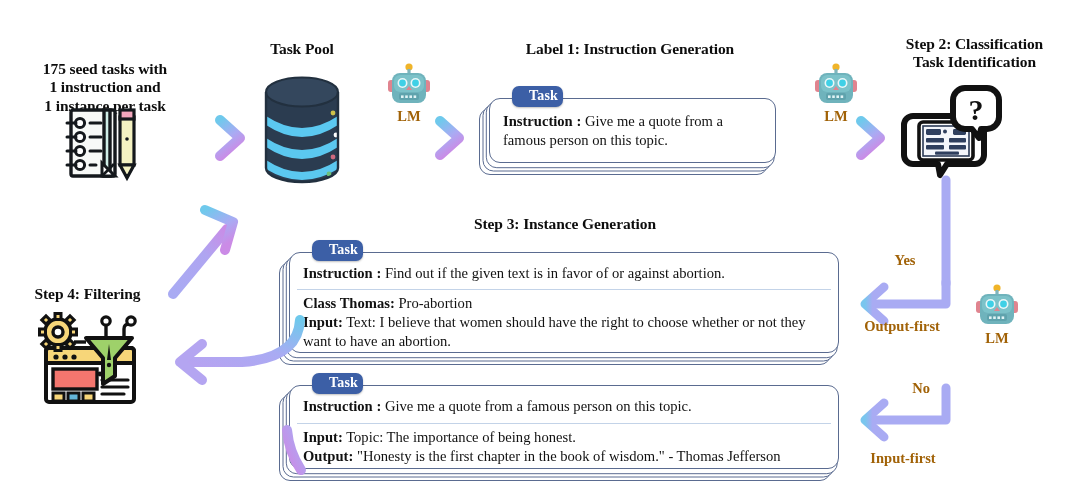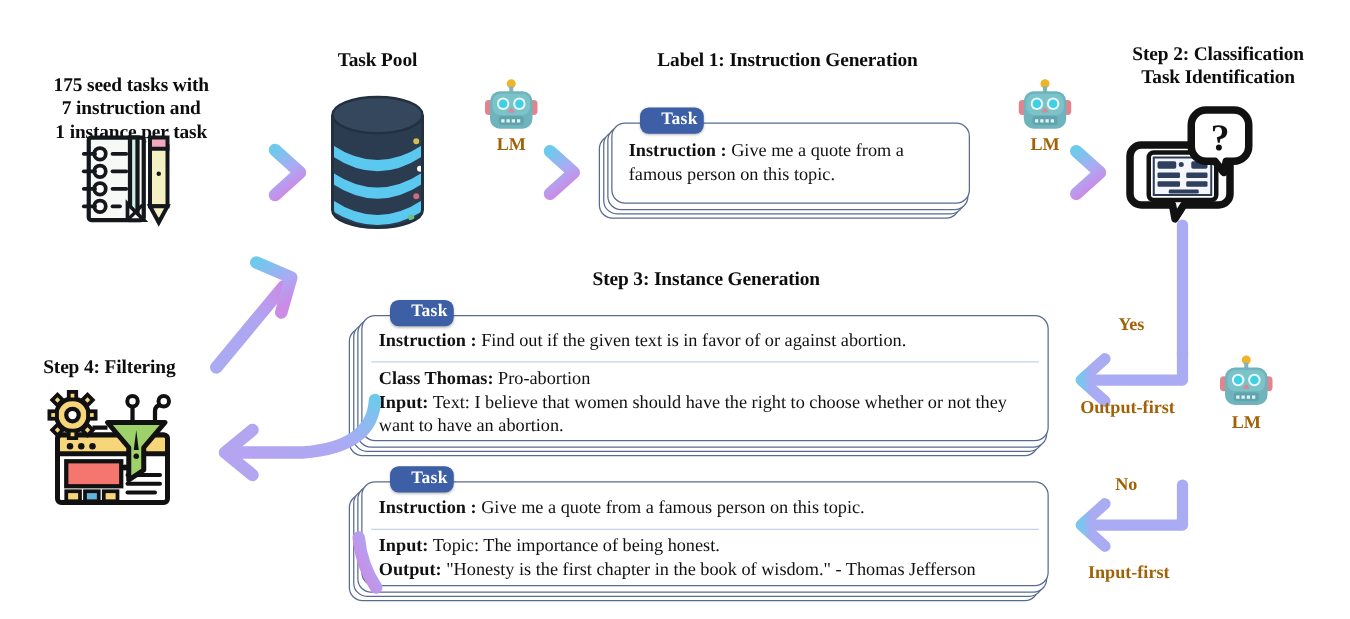--- a/index.html
+++ b/index.html
@@ -65,21 +65,21 @@
     </linearGradient>
     <linearGradient id="gCurveBot" x1="0.2" y1="1" x2="1" y2="0">
       <stop offset="0%" stop-color="#CB8BE6"></stop>
       <stop offset="100%" stop-color="#A9ABF3"></stop>
     </linearGradient>
   </defs>
 </svg>
 
 <div class="abs hd" style="left:10px;top:40px;width:190px;margin-top:20px;">
   <div>175 seed tasks with</div>
-  <div>7 instruction and</div>
+  <div>1 instruction and</div>
   <div>1 instance per task</div>
 </div>
 
 <svg class="icon" style="left:58px;top:105px;" width="82" height="78" viewBox="0 0 82 78">
   <rect x="13" y="5" width="44" height="66" rx="2" fill="#f7f9f7" stroke="#14181c" stroke-width="3.4"></rect>
   <rect x="46" y="5" width="6" height="66" fill="#cfeee7" stroke="#14181c" stroke-width="3.4"></rect>
   <g stroke="#14181c" stroke-width="3" fill="#fff">
     <circle cx="22" cy="18" r="4.6"></circle>
       <circle cx="22" cy="32" r="4.6"></circle>
     <circle cx="22" cy="46" r="4.6"></circle>
@@ -225,21 +225,21 @@
   <path d="M108 4 L108 26 L30 26" fill="none" stroke="#A9ABF3" stroke-width="9" stroke-linecap="round" stroke-linejoin="round"></path>
   <path d="M46 9 L27 26 L46 43" fill="none" stroke="url(#gArrowLeft)" stroke-width="9" stroke-linecap="round" stroke-linejoin="round"></path>
 </svg>
 <div class="abs lbl" style="left:872px;top:252px;width:66px;">Yes</div>
 <div class="abs lbl" style="left:846px;top:318px;width:112px;">Output-first</div>
 
 <svg class="arrow" style="left:838px;top:390px;" width="120" height="60">
   <path d="M108 -2 L108 30 L30 30" fill="none" stroke="#A9ABF3" stroke-width="9" stroke-linecap="round" stroke-linejoin="round"></path>
   <path d="M46 13 L27 30 L46 47" fill="none" stroke="url(#gArrowLeft)" stroke-width="9" stroke-linecap="round" stroke-linejoin="round"></path>
 </svg>
-<div class="abs lbl" style="left:872px;top:380px;width:58px;">No</div>
+<div class="abs lbl" style="left:872px;top:380px;width:58px;text-align:right;">No</div>
 <div class="abs lbl" style="left:850px;top:450px;width:106px;">Input-first</div>
 
 <svg class="icon" style="left:974px;top:283px;" width="46" height="48" viewBox="0 0 46 48">
   <circle cx="23" cy="5" r="3.6" fill="#f0b429"></circle>
   <rect x="21.4" y="7" width="3.2" height="5" fill="#7fb5bd"></rect>
   <rect x="2" y="18" width="6.5" height="12" rx="3" fill="#e0848f"></rect>
   <rect x="37.5" y="18" width="6.5" height="12" rx="3" fill="#e0848f"></rect>
   <rect x="6" y="11" width="34" height="30" rx="8" fill="#6FB3BC"></rect>
   <rect x="8" y="13" width="30" height="17" rx="6" fill="#7cc2c9"></rect>
   <circle cx="16.5" cy="21" r="5" fill="#eaf7f8"></circle>

